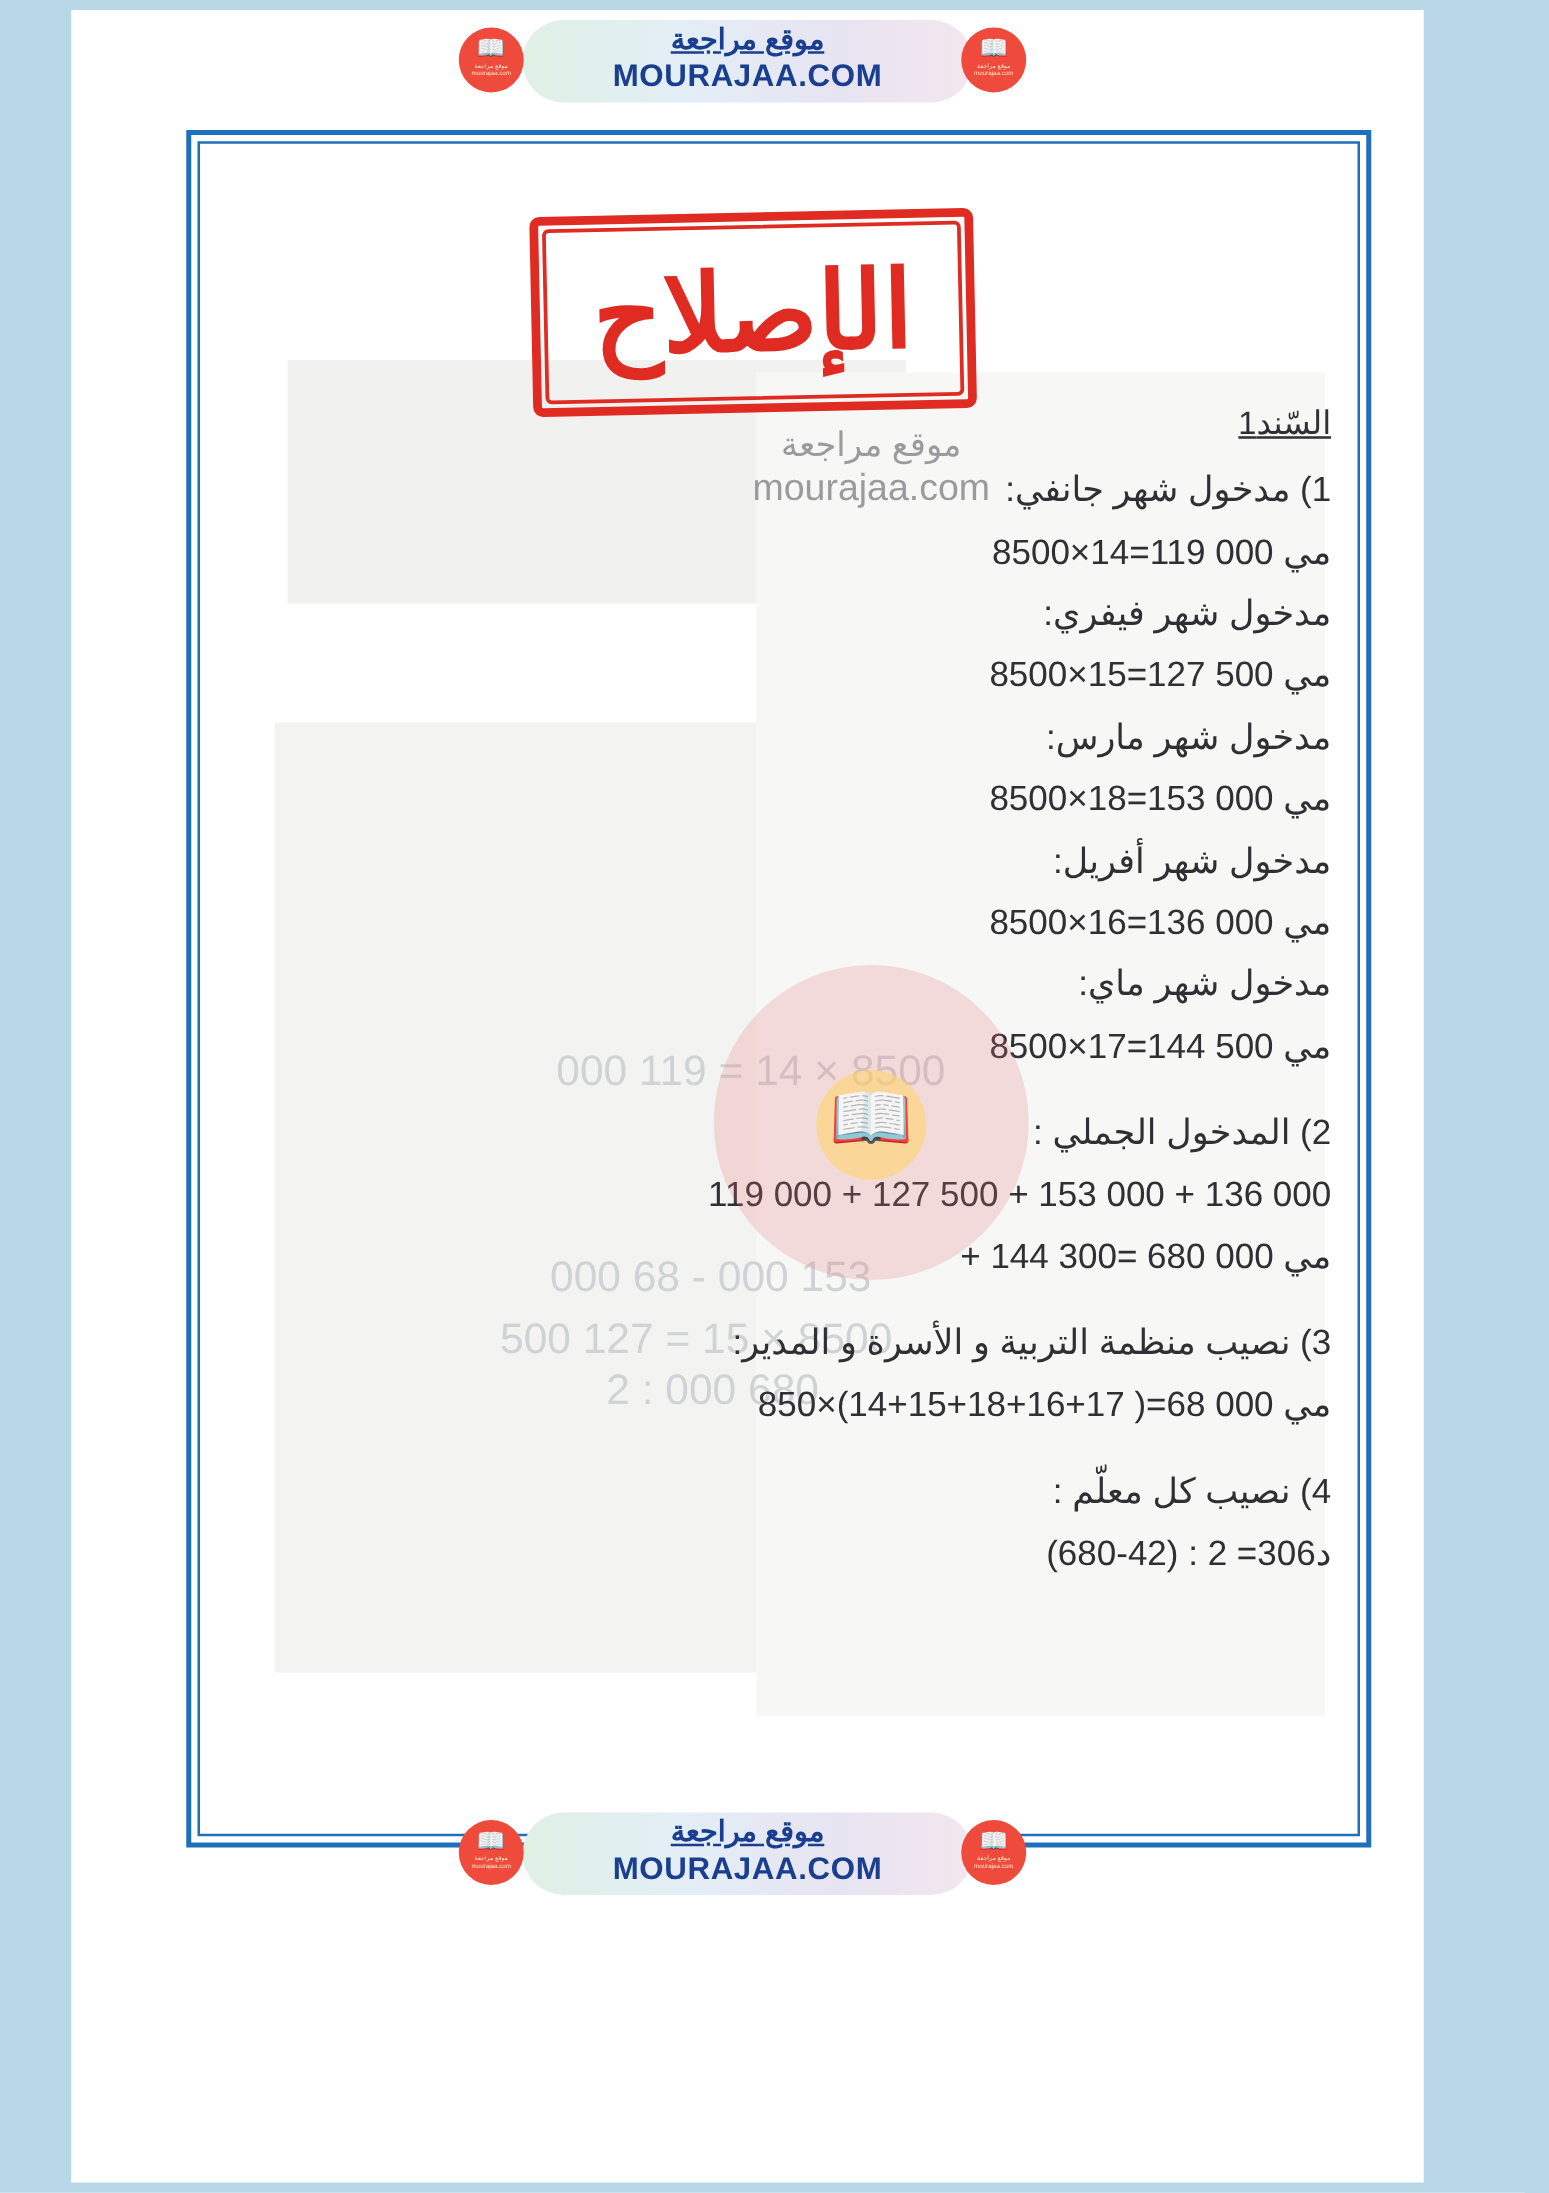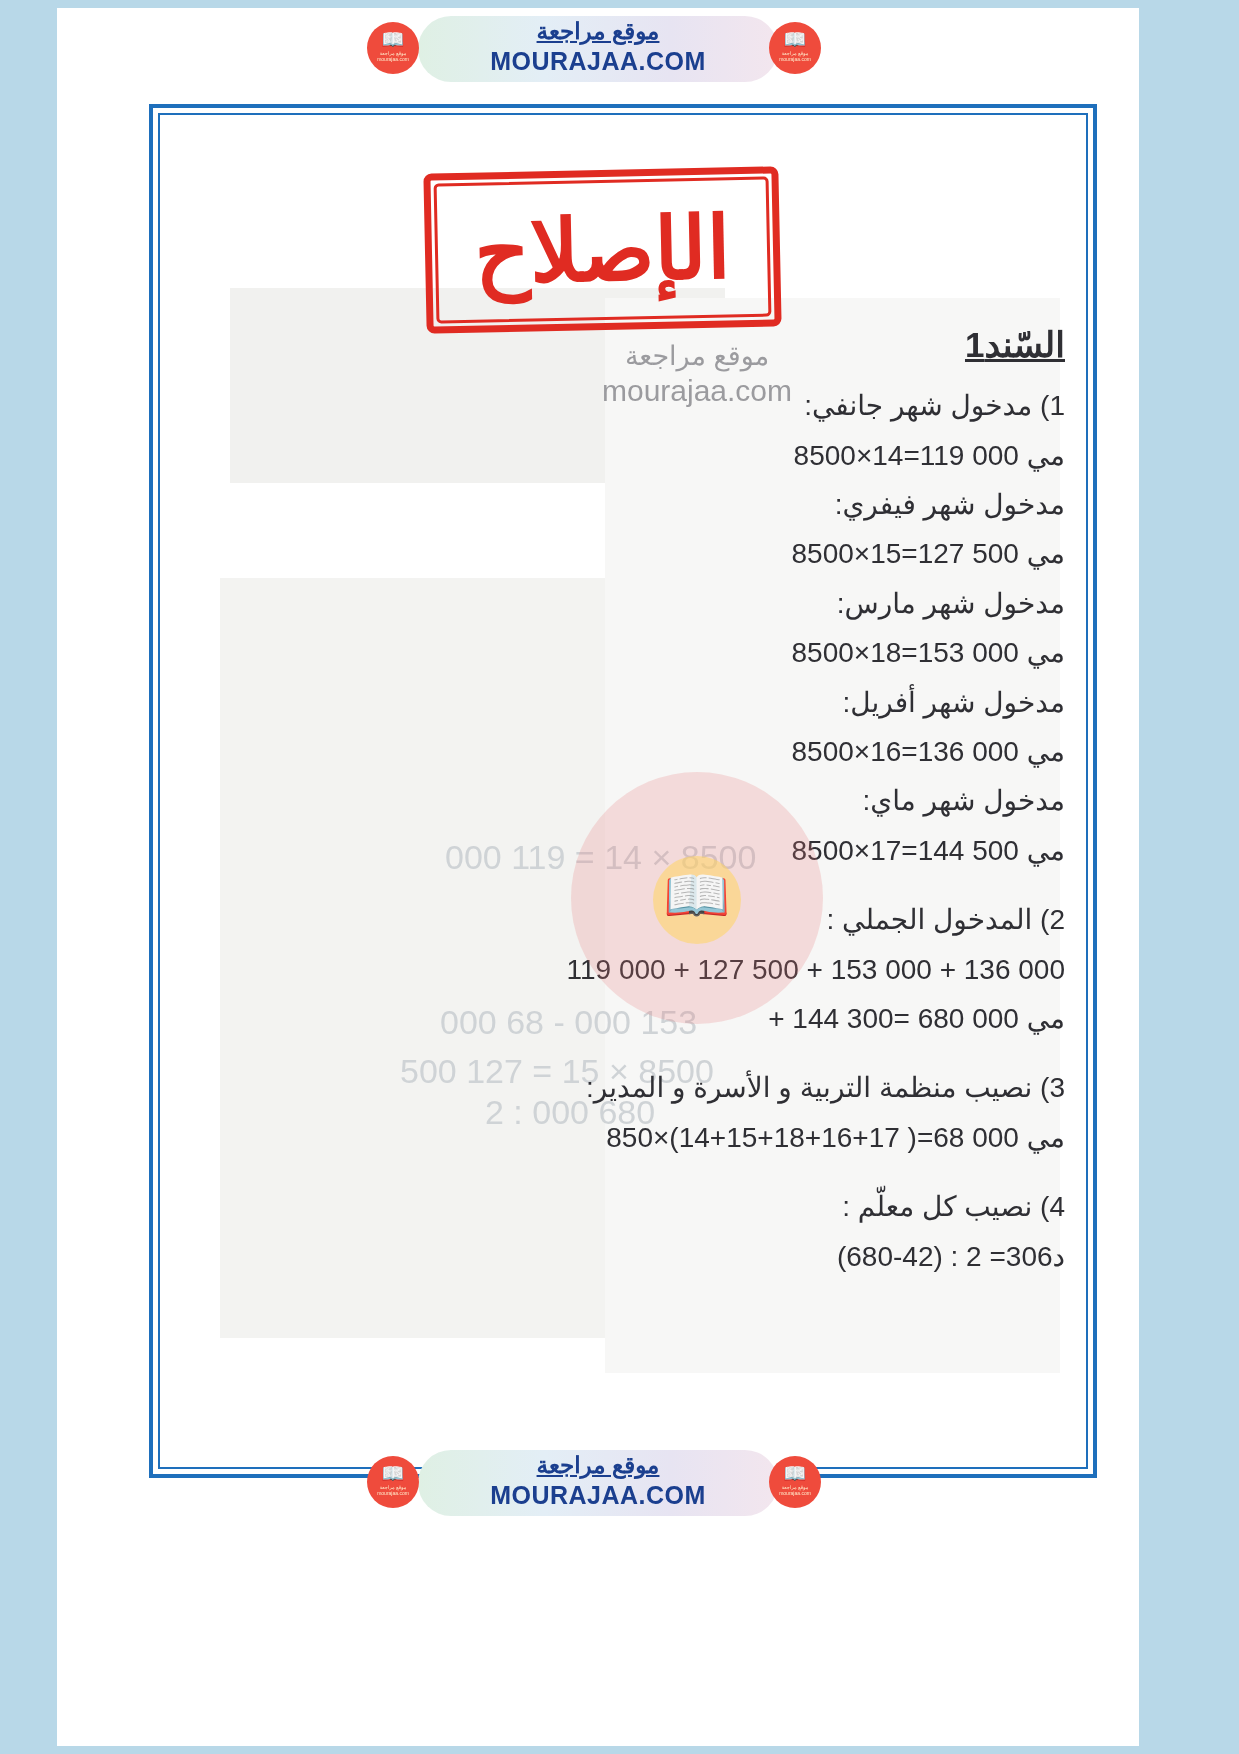--- a/index.html
+++ b/index.html
@@ -178,22 +178,22 @@
     right: 0;
     top: 170px;
     width: 640px;
     text-align: right;
     color: #2f2f34;
     font-size: 28px;
     line-height: 1.55;
     direction: rtl;
   }
   .corr .title {
-    font-size: 35px;
-    font-weight: bold;
+    font-size: 26px;
+    font-weight: normal;
     text-decoration: underline;
     margin-bottom: 12px;
   }
   .corr .line { margin: 0 0 6px 0; white-space: nowrap; }
   .corr .q { margin-top: 26px; }
   .corr .num-line {
     direction: ltr;
     text-align: right;
     white-space: nowrap;
   }

